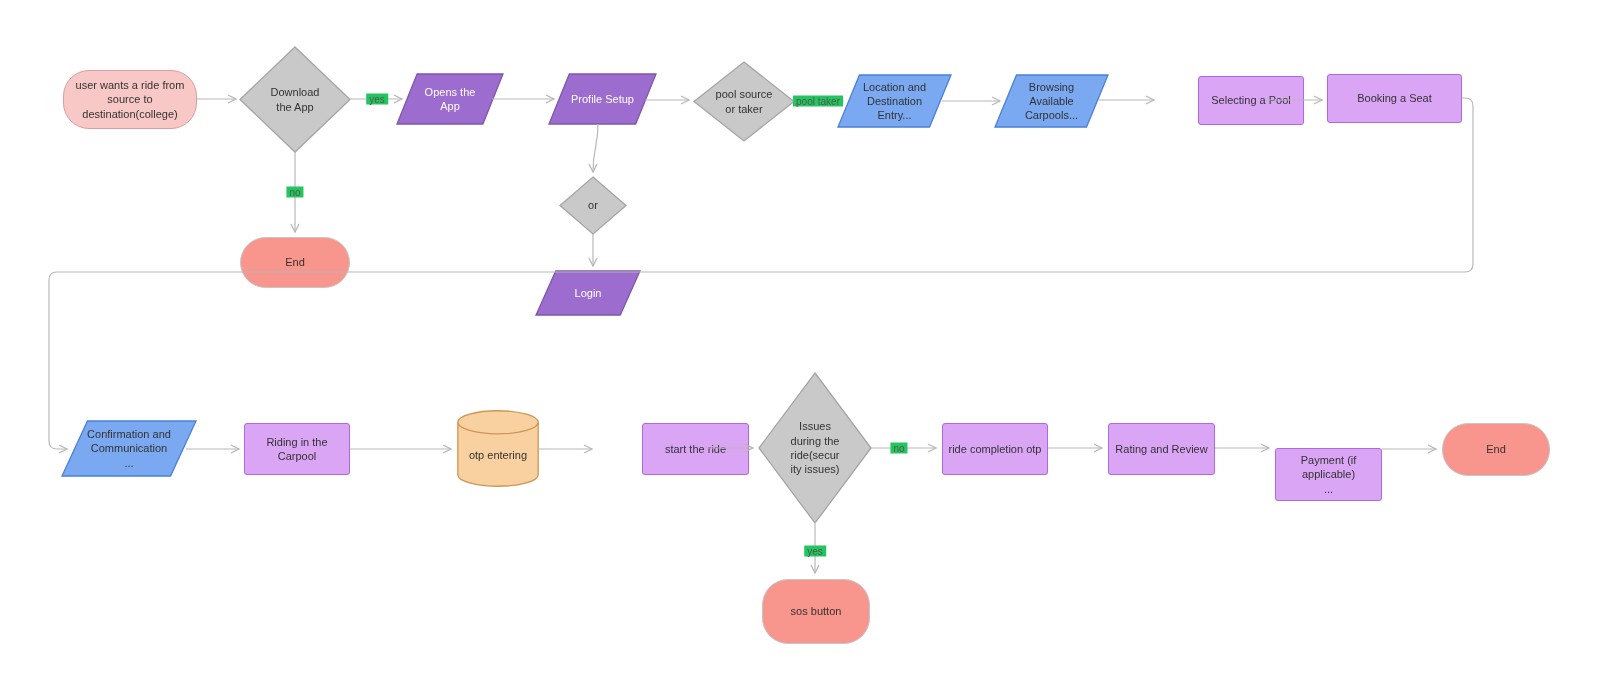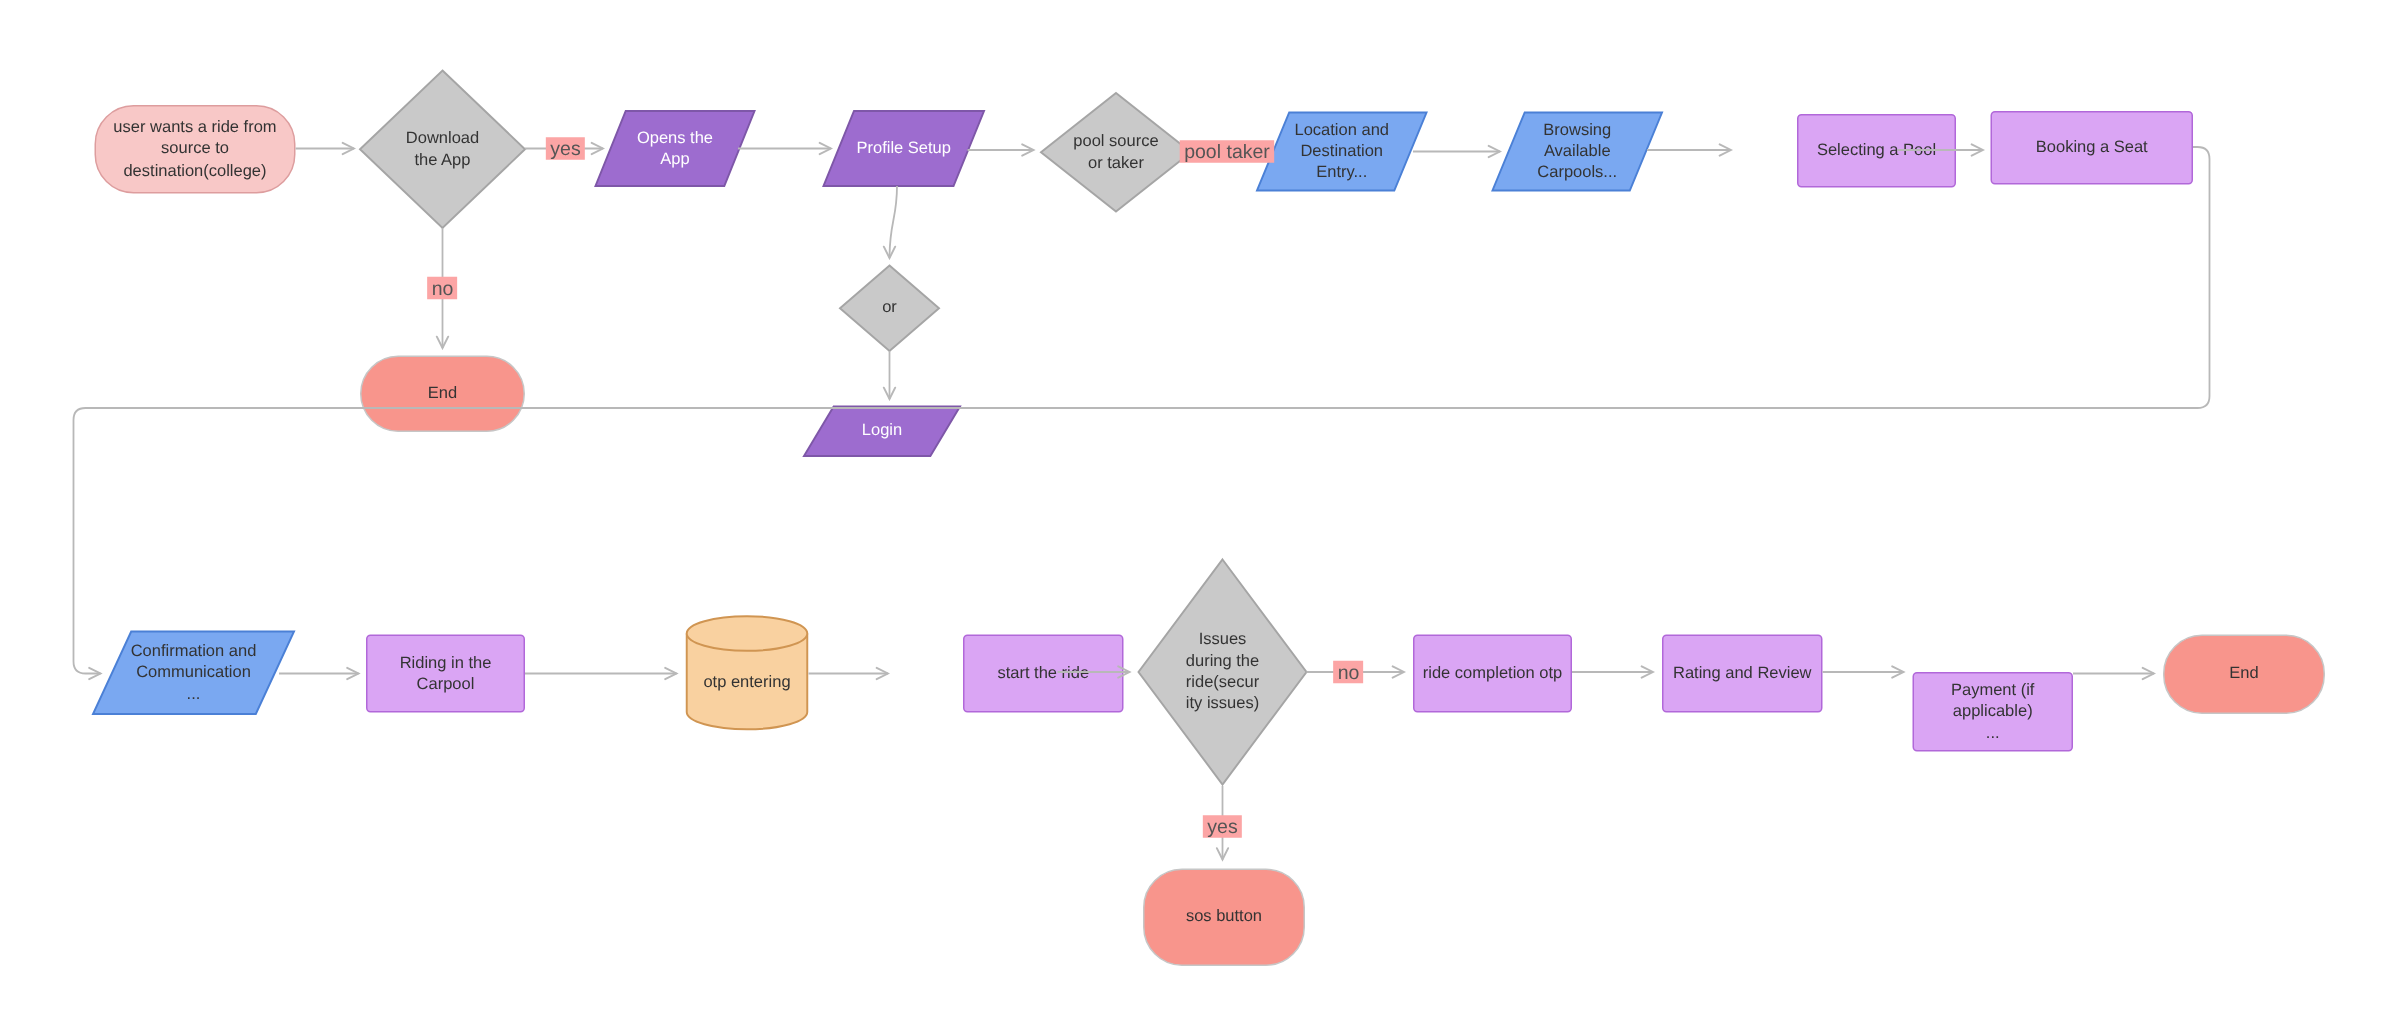--- a/index.html
+++ b/index.html
@@ -23,22 +23,22 @@
   .para-dark polygon{fill:var(--io-purple-fill);stroke:var(--io-purple-stroke);stroke-width:1.3;}
   .para-dark{color:#fff;}
   .para-blue polygon{fill:var(--io-blue-fill);stroke:var(--io-blue-stroke);stroke-width:1.3;}
   .diamond polygon{fill:var(--decision-fill);stroke:var(--decision-stroke);stroke-width:1.3;}
   .cylinder path,.cylinder ellipse{fill:var(--data-store-fill);stroke:var(--data-store-stroke);stroke-width:1.3;}
   .cylinder-node .lbl{padding-top:14px;}
   
   .edges{position:absolute;inset:0;width:100%;height:100%;z-index:4;pointer-events:none;}
   .edges path{fill:none;stroke:var(--connector);stroke-width:1.2;}
   .elabel{
-    position:absolute;transform:translate(-50%,-50%);background:#fca5a5;
-    font-size:13px;color:#555;padding:0 3px;z-index:5;white-space:nowrap;
+    position:absolute;transform:translate(-50%,-50%);background:#22c55e;
+    font-size:10px;color:#555;padding:0 3px;z-index:5;white-space:nowrap;
   }
 </style>
 </head>
 <body>
 
 <div class="canvas">
 
   <div class="node rounded start-node" style="left:63px;top:70px;width:134px;height:59px;">
     <span class="lbl">user wants a ride from
 source to
@@ -106,21 +106,21 @@
     <span class="lbl">End</span>
   </div>
 
   <div class="node" style="left:560px;top:177px;width:66px;height:57px;">
     <svg class="shape diamond" viewBox="0 0 100 100" preserveAspectRatio="none">
         <polygon points="50,0 100,50 50,100 0,50" vector-effect="non-scaling-stroke"></polygon>
       </svg>
     <span class="lbl">or</span>
   </div>
 
-  <div class="node" style="left:536px;top:271px;width:104px;height:33px;">
+  <div class="node" style="left:536px;top:271px;width:104px;height:44px;">
     <svg class="shape para-dark" viewBox="0 0 100 100" preserveAspectRatio="none">
         <polygon points="19,0 100,0 81,100 0,100" vector-effect="non-scaling-stroke"></polygon>
       </svg>
     <span class="lbl para-dark">Login</span>
   </div>
 
   <div class="node" style="left:62px;top:421px;width:134px;height:55px;">
     <svg class="shape para-blue" viewBox="0 0 100 100" preserveAspectRatio="none">
         <polygon points="19,0 100,0 81,100 0,100" vector-effect="non-scaling-stroke"></polygon>
       </svg>

